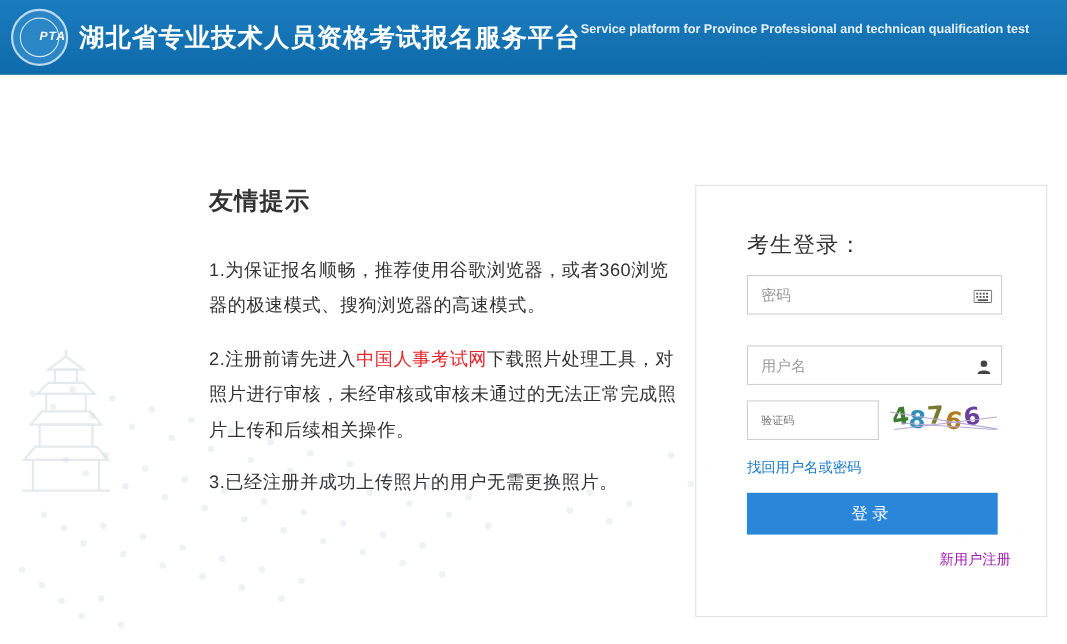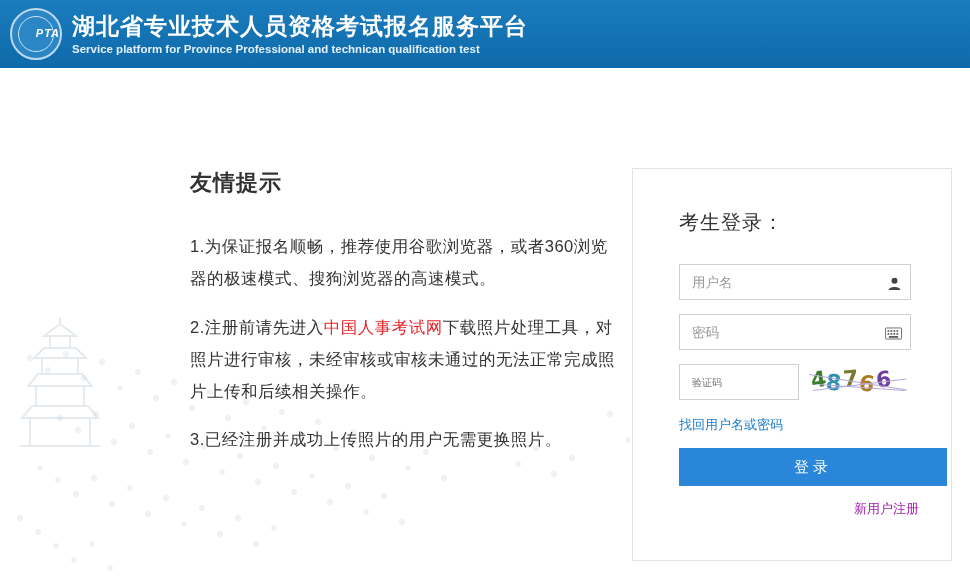--- a/index.html
+++ b/index.html
@@ -56,21 +56,20 @@
     top: 17px;
     text-align: right;
     color: #ffffff;
     font-size: 11px;
     font-weight: bold;
     letter-spacing: 1px;
     font-style: italic;
   }
   .header-titles {
     display: flex;
-    flex-direction: column;
     justify-content: flex-end;
   }
   .header-title-cn {
     color: #ffffff;
     font-size: 23px;
     font-weight: bold;
     letter-spacing: 1px;
     line-height: 30px;
     white-space: nowrap;
   }
@@ -238,21 +237,21 @@
   .forgot-link {
     display: inline-block;
     margin: 16px 0 0 46px;
     font-size: 13px;
     color: #1a7bc9;
     text-decoration: none;
   }
   .login-button {
     display: block;
     margin: 14px 0 0 46px;
-    width: 268px;
+    width: 228px;
     height: 38px;
     background: #2a86d8;
     border: none;
     color: #ffffff;
     font-size: 15px;
     letter-spacing: 4px;
     cursor: pointer;
     font-family: "Liberation Sans", sans-serif;
   }
   .register-link {
@@ -386,50 +385,50 @@
   <div class="tips">
     <h2 class="tips-heading">友情提示</h2>
     <p class="tips-item">1.为保证报名顺畅，推荐使用谷歌浏览器，或者360浏览器的极速模式、搜狗浏览器的高速模式。</p>
     <p class="tips-item"><span>2.注册前请先进入</span><a class="tips-link" href="#">中国人事考试网</a><span>下载照片处理工具，对照片进行审核，未经审核或审核未通过的无法正常完成照片上传和后续相关操作。</span></p>
     <p class="tips-item">3.已经注册并成功上传照片的用户无需更换照片。</p>
   </div>
 
   <div class="login-panel">
     <div class="login-title">考生登录：</div>
 
-    <div class="field" id="user-field">
-      <input type="text" placeholder="用户名" style="">
-      <span class="field-icon">
-        <svg width="15" height="15" viewBox="0 0 16 16">
-          <circle cx="8" cy="5" r="3.2" fill="#444"></circle>
-          <path d="M1.8 15 C1.8 10.5 14.2 10.5 14.2 15 Z" fill="#444"></path>
-        </svg>
-      </span>
-    </div>
-
     <div class="field" id="pass-field">
       <input type="password" placeholder="密码" style="">
       <span class="field-icon">
         <svg width="17" height="13" viewBox="0 0 20 14">
           <rect x="0.5" y="0.5" width="19" height="13" rx="1" fill="none" stroke="#555"></rect>
           <g fill="#555">
             <rect x="3" y="3" width="2" height="2"></rect>
               <rect x="6.5" y="3" width="2" height="2"></rect>
             <rect x="10" y="3" width="2" height="2"></rect>
               <rect x="13.5" y="3" width="2" height="2"></rect>
             <rect x="3" y="6.5" width="2" height="2"></rect>
               <rect x="6.5" y="6.5" width="2" height="2"></rect>
             <rect x="10" y="6.5" width="2" height="2"></rect>
               <rect x="13.5" y="6.5" width="2" height="2"></rect>
             <rect x="4.5" y="10" width="11" height="2"></rect>
           </g>
         </svg>
       </span>
     </div>
 
+    <div class="field" id="user-field">
+      <input type="text" placeholder="用户名" style="">
+      <span class="field-icon">
+        <svg width="15" height="15" viewBox="0 0 16 16">
+          <circle cx="8" cy="5" r="3.2" fill="#444"></circle>
+          <path d="M1.8 15 C1.8 10.5 14.2 10.5 14.2 15 Z" fill="#444"></path>
+        </svg>
+      </span>
+    </div>
+
     <div class="captcha-row">
       <div class="captcha-field">
         <input type="text" placeholder="验证码" style="">
       </div>
       <div class="captcha-img">
         <span class="captcha-char" style="left:2px;  top:3px;  color:#3a7d2c; transform:rotate(-8deg);">4</span>
         <span class="captcha-char" style="left:17px; top:6px;  color:#2f8fb5; transform:rotate(6deg);">8</span>
         <span class="captcha-char" style="left:34px; top:2px;  color:#7a7a30; transform:rotate(-4deg);">7</span>
         <span class="captcha-char" style="left:50px; top:7px;  color:#b07a20; transform:rotate(9deg);">6</span>
         <span class="captcha-char" style="left:67px; top:3px;  color:#6a3f9e; transform:rotate(-6deg);">6</span>

